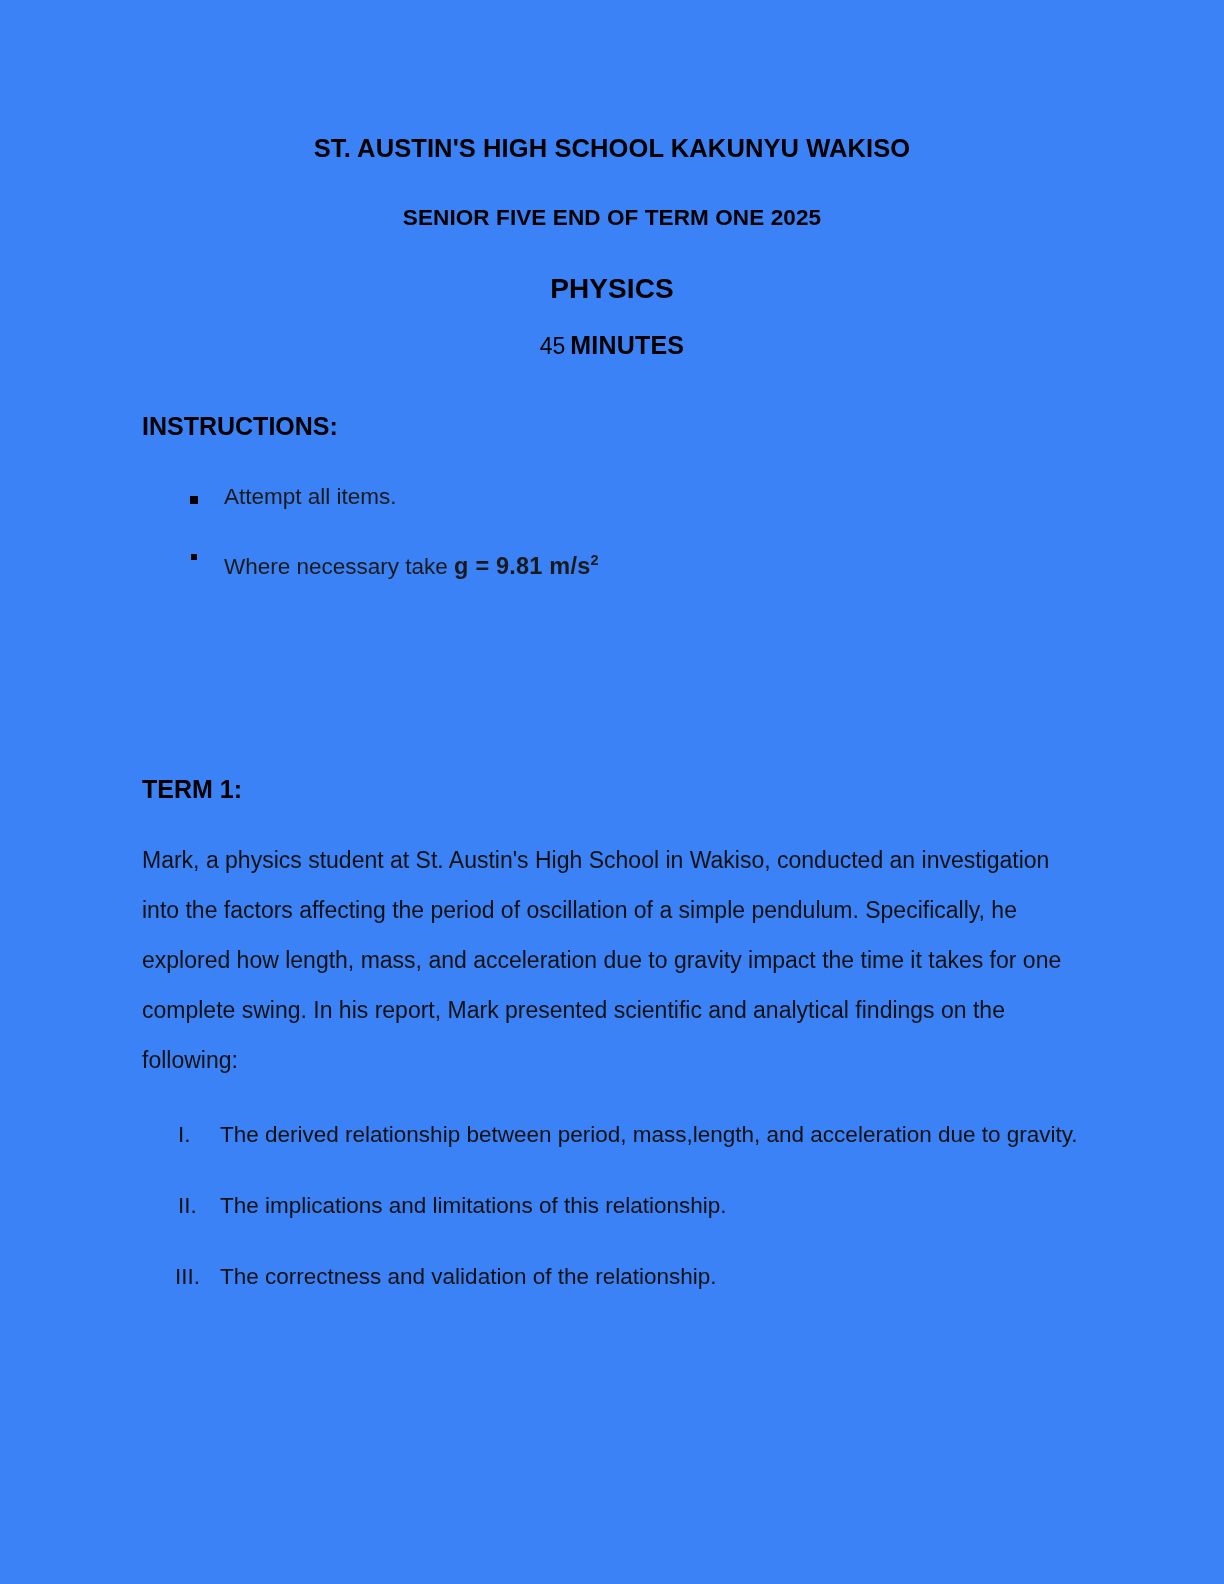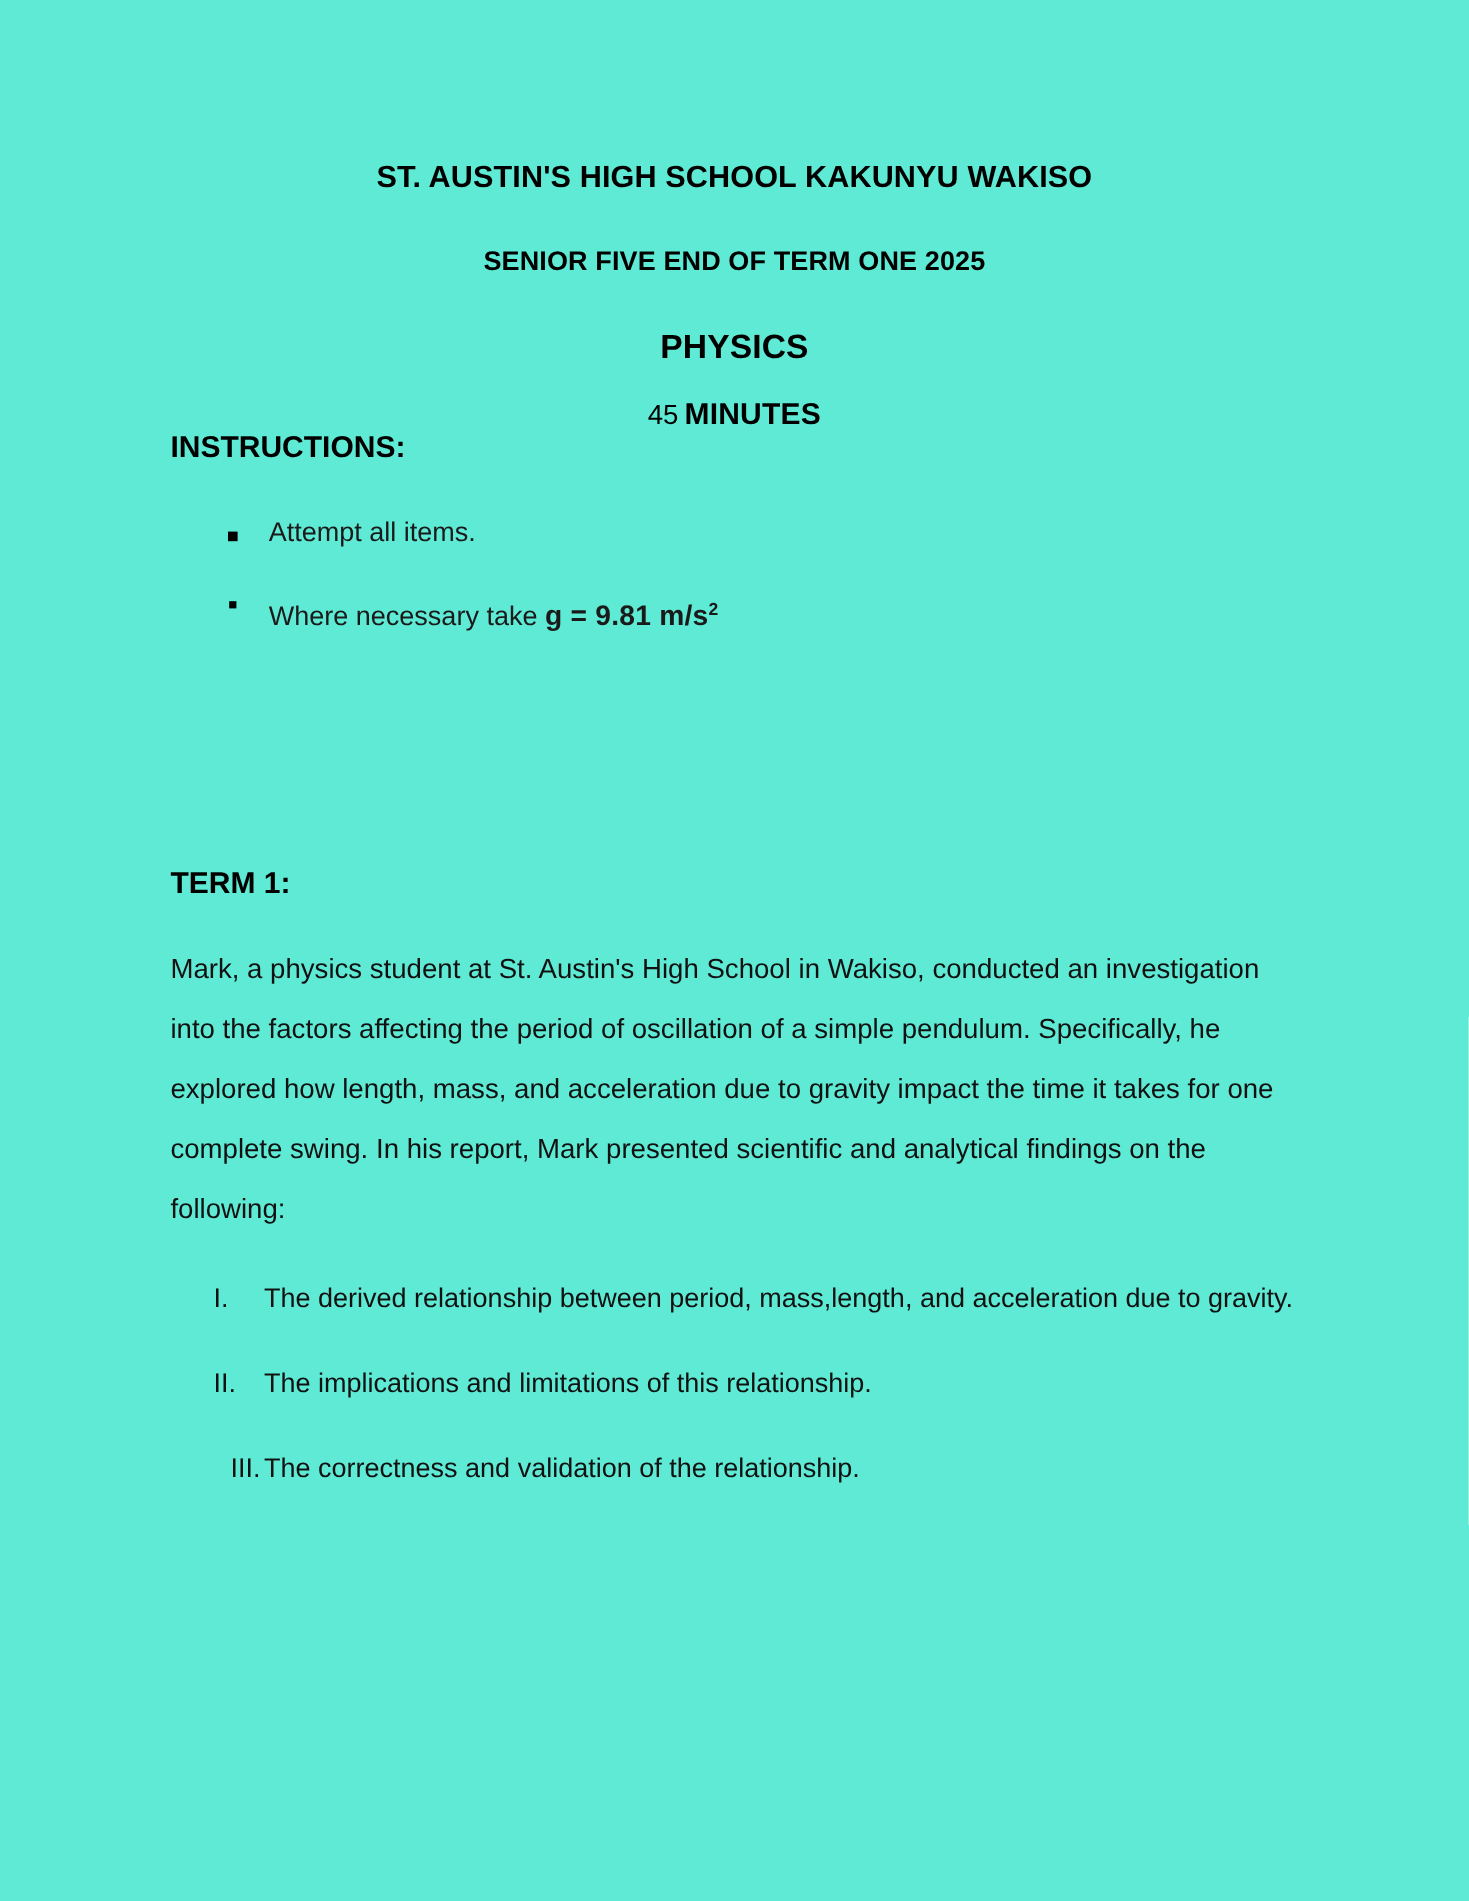--- a/index.html
+++ b/index.html
@@ -13,21 +13,21 @@
     font-family: "Liberation Sans", sans-serif;
     color: #000000;
     -webkit-font-smoothing: antialiased;
   }
 
   .page {
     position: relative;
     width: 1224px;
     height: 1584px;
     margin: 0 auto;
-    background: #5eead4;
+    background: #3b82f6;
     box-sizing: border-box;
     overflow: hidden;
   }
 
   .content {
     position: absolute;
     left: 142px;
     top: 0;
     width: 940px;
   }
@@ -74,20 +74,21 @@
     font-size: 25px;
     font-weight: bold;
     letter-spacing: 0.2px;
   }
 
   
   .instructions-heading {
     font-size: 25px;
     font-weight: bold;
     font-stretch: condensed;
+    margin-top: 53px;
     line-height: 1.1;
   }
 
   .instr-list {
     list-style: none;
     margin: 12px;
     padding: 0;
   }
 
   .instr-item {
@@ -172,21 +173,21 @@
   .roman-marker {
     position: absolute;
     left: 36px;
     top: 0;
     width: 40px;
     text-align: left;
     font-size: 22.5px;
     line-height: 50px;
   }
 
-  .roman-item-3 .roman-marker { left: 50px; }
+  .roman-item-3 .roman-marker { left: 33px; }
 </style>
 </head>
 <body>
 
 <div class="page">
   <div class="content">
 
     <div class="doc-header">
       <div class="hline school-name">ST. AUSTIN'S HIGH SCHOOL KAKUNYU WAKISO</div>
 

